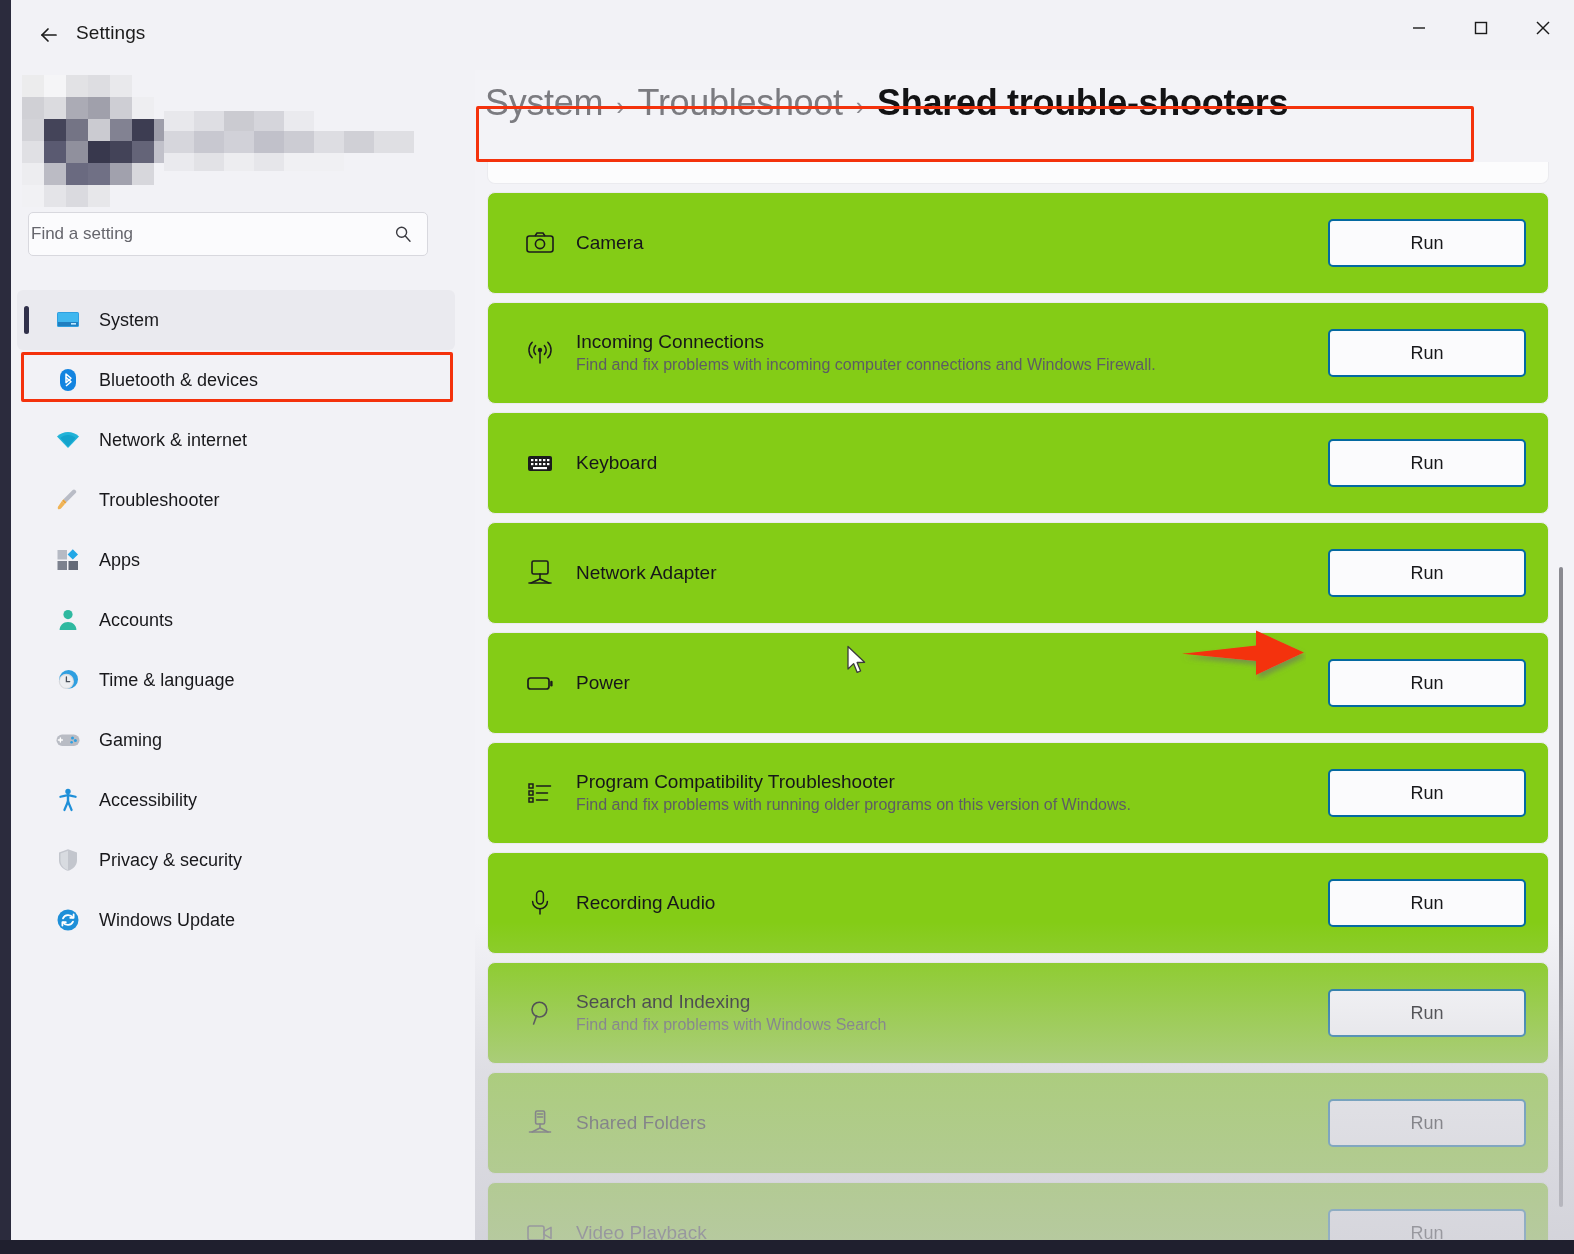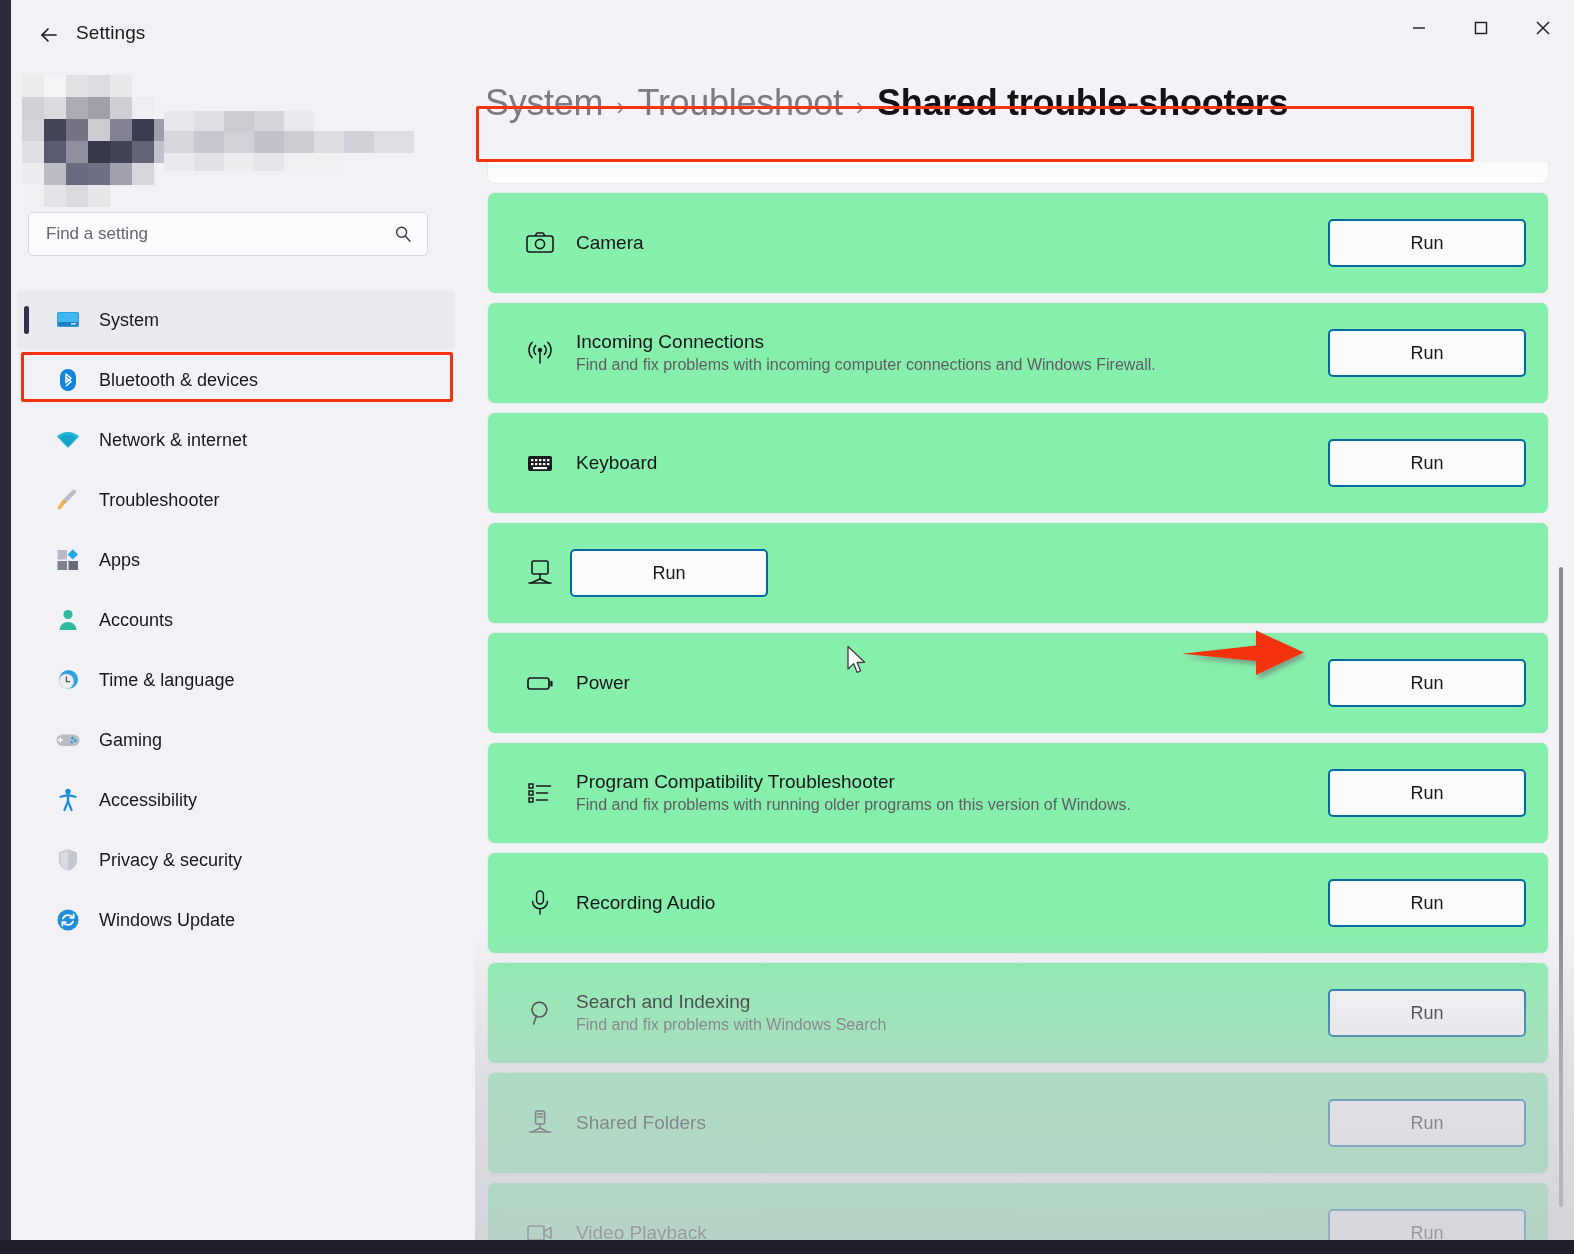--- a/index.html
+++ b/index.html
@@ -84,21 +84,21 @@
   .search-wrap {
     position: absolute;
     left: 17px; top: 150px;
     width: 400px; height: 44px;
     background: #fbfbfd;
     border: 1px solid #d8d8de;
     border-radius: 5px;
     display: flex; align-items: center;
   }
   .search-text {
-    margin-left: 17px;
+    margin-left: 2px;
     font-size: 17px;
     color: #66666d;
   }
   .search-icon {
     position: absolute;
     right: 14px; top: 11px;
   }
 
   .navlist {
     position: absolute;
@@ -196,21 +196,21 @@
     background: #fcfcfd;
     border-radius: 0 0 8px 8px;
     margin-bottom: 8px;
     border: 1px solid #ebebef;
     border-top: none;
   }
 
   .card {
     position: relative;
     height: 102px;
-    background: #86efac;
+    background: #84cc16;
     border: 1px solid #ebebef;
     border-radius: 8px;
     margin-bottom: 8px;
     display: flex;
     align-items: center;
   }
   .card-icon {
     width: 60px;
     margin-left: 22px;
     display: flex; align-items: center; justify-content: center;
@@ -611,20 +611,23 @@
 
       <div class="card">
         <span class="card-icon">
           <svg width="32" height="32" viewBox="0 0 32 32" fill="none" stroke="#1b1b1d" stroke-width="1.6" stroke-linecap="round">
             <rect x="8" y="4" width="16" height="13" rx="1.6"></rect>
             <path d="M16 17v5"></path>
             <path d="M7 26l9-4 9 4"></path>
             <path d="M5 26h22"></path>
           </svg>
         </span>
+        <div class="card-text">
+          <div class="card-title">Network Adapter</div>
+        </div>
         <div class="run-btn">Run</div>
       </div>
 
       <div class="card">
         <span class="card-icon">
           <svg width="32" height="32" viewBox="0 0 32 32" fill="none" stroke="#1b1b1d" stroke-width="1.7">
             <rect x="4" y="11" width="21" height="11" rx="2.6"></rect>
             <path d="M27.4 15v3.2" stroke-linecap="round" stroke-width="2.4"></path>
           </svg>
         </span>

